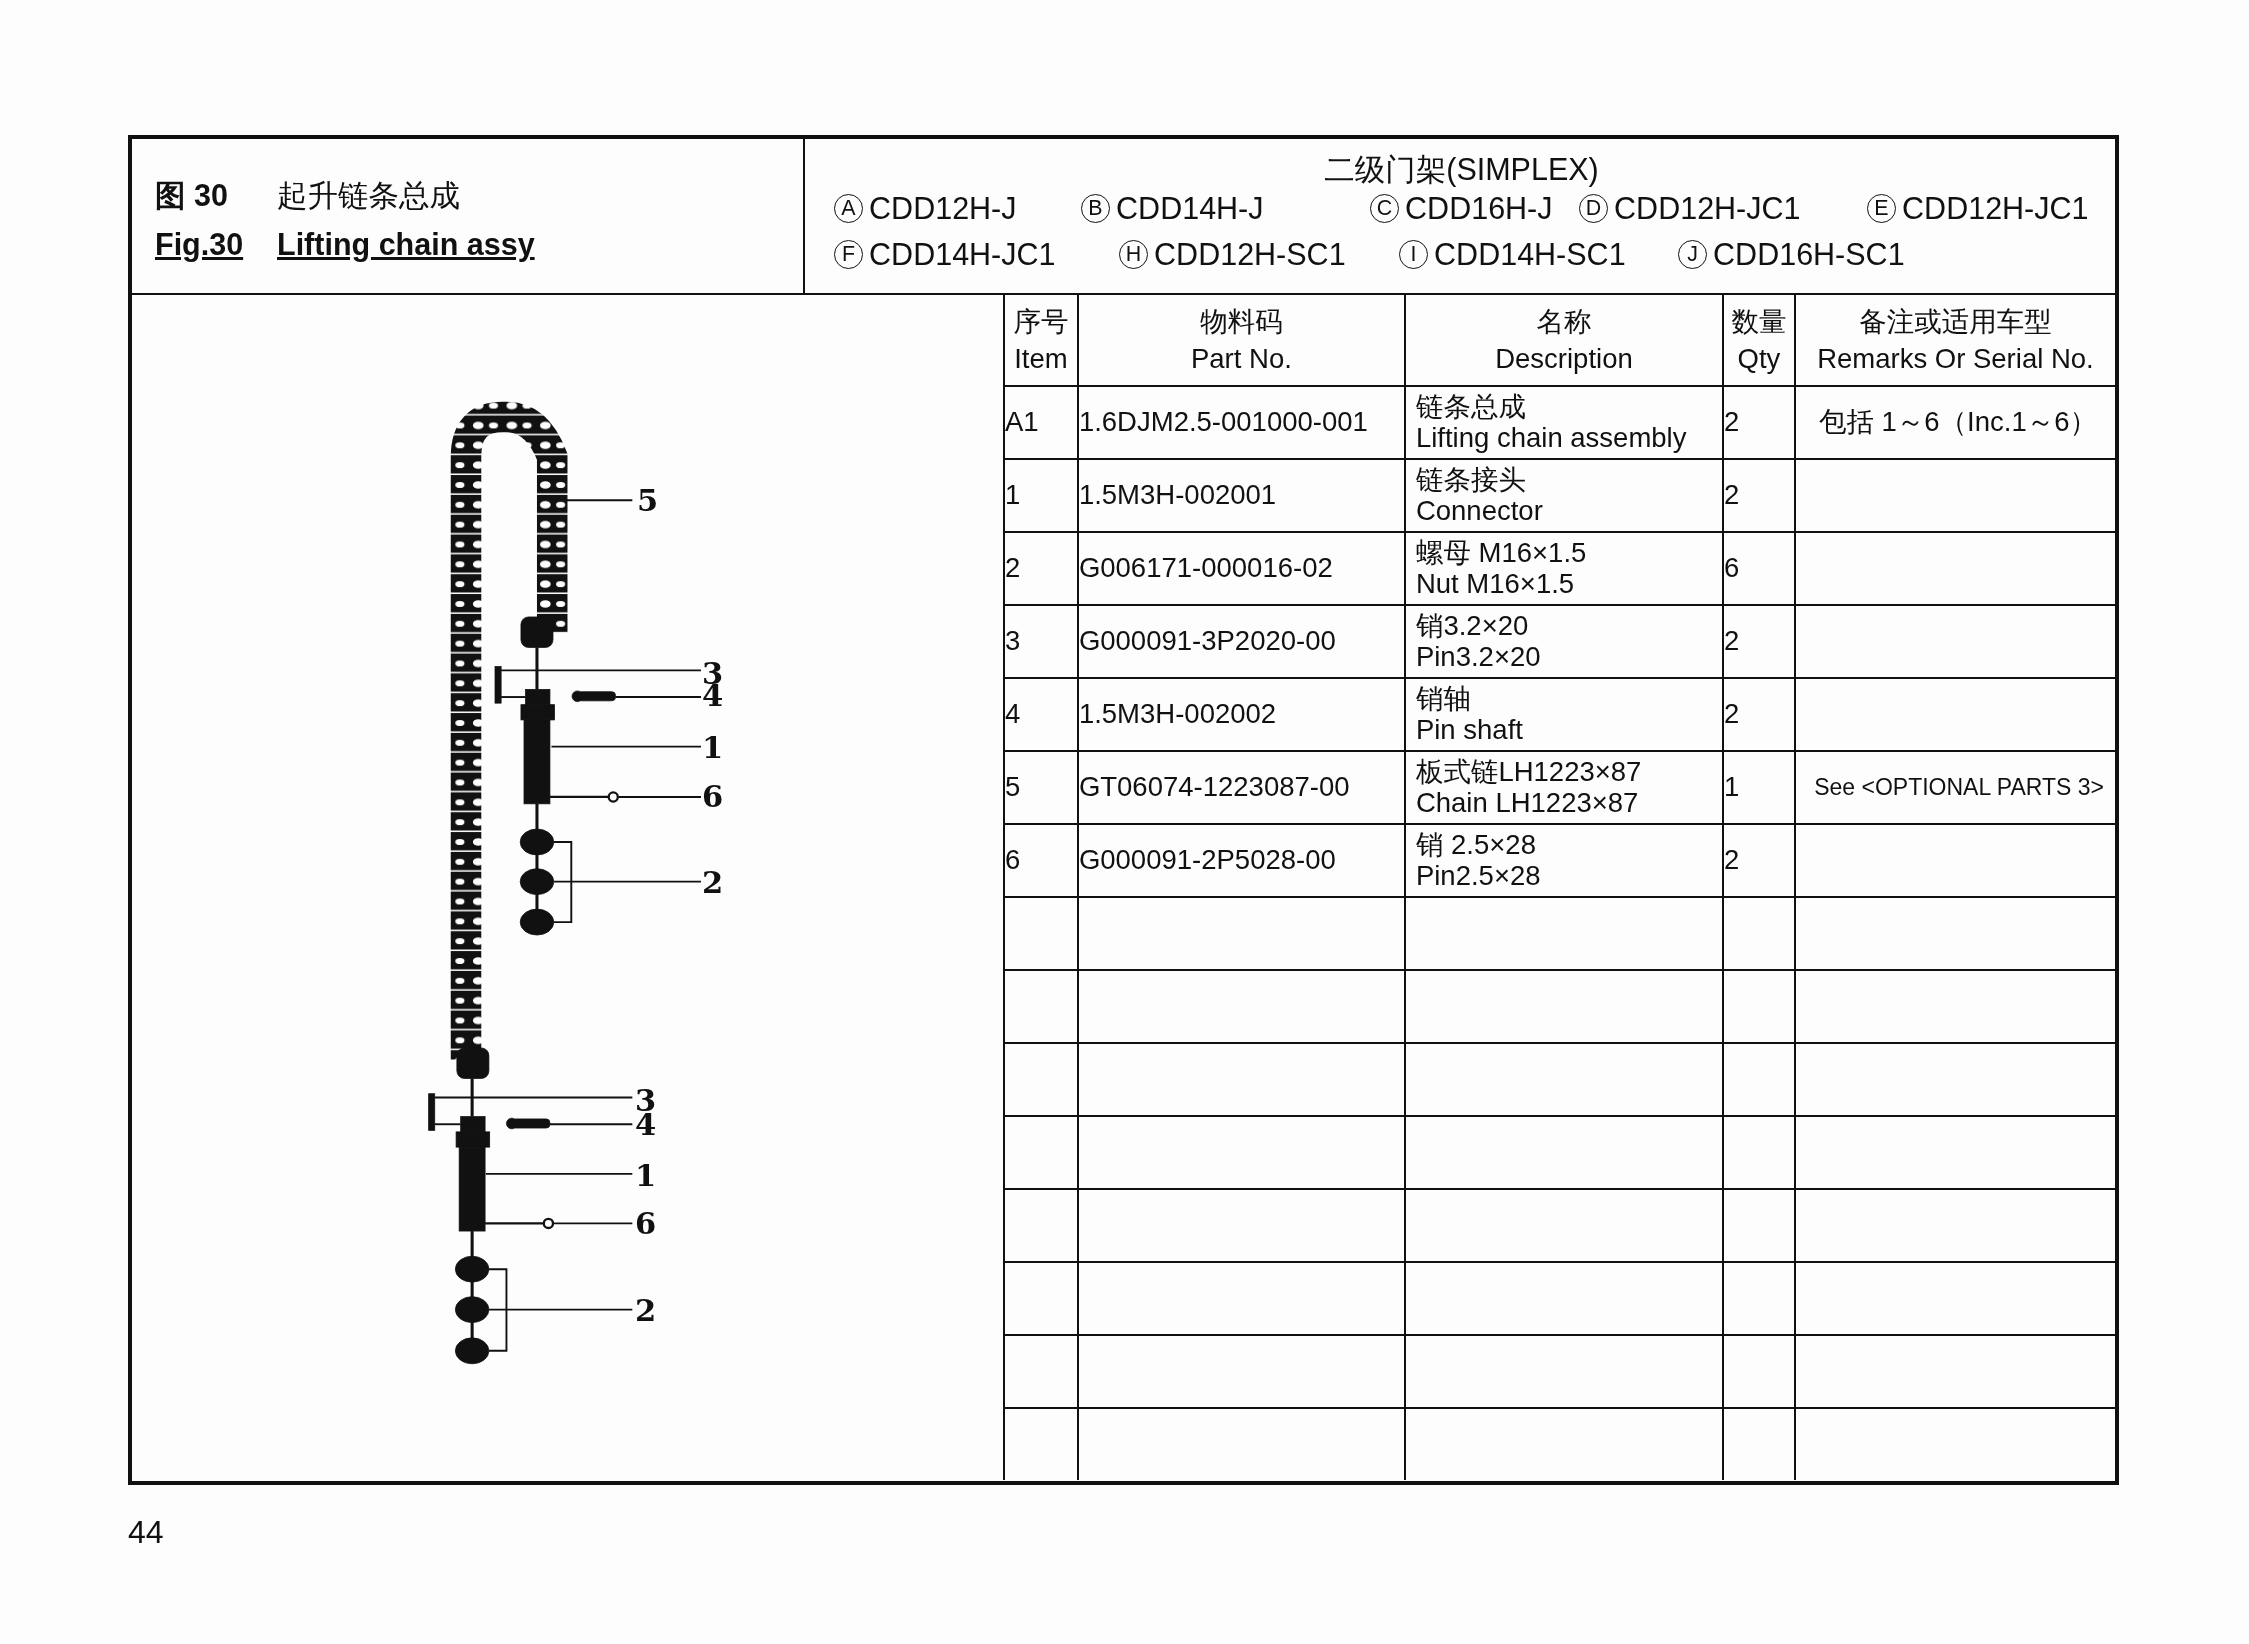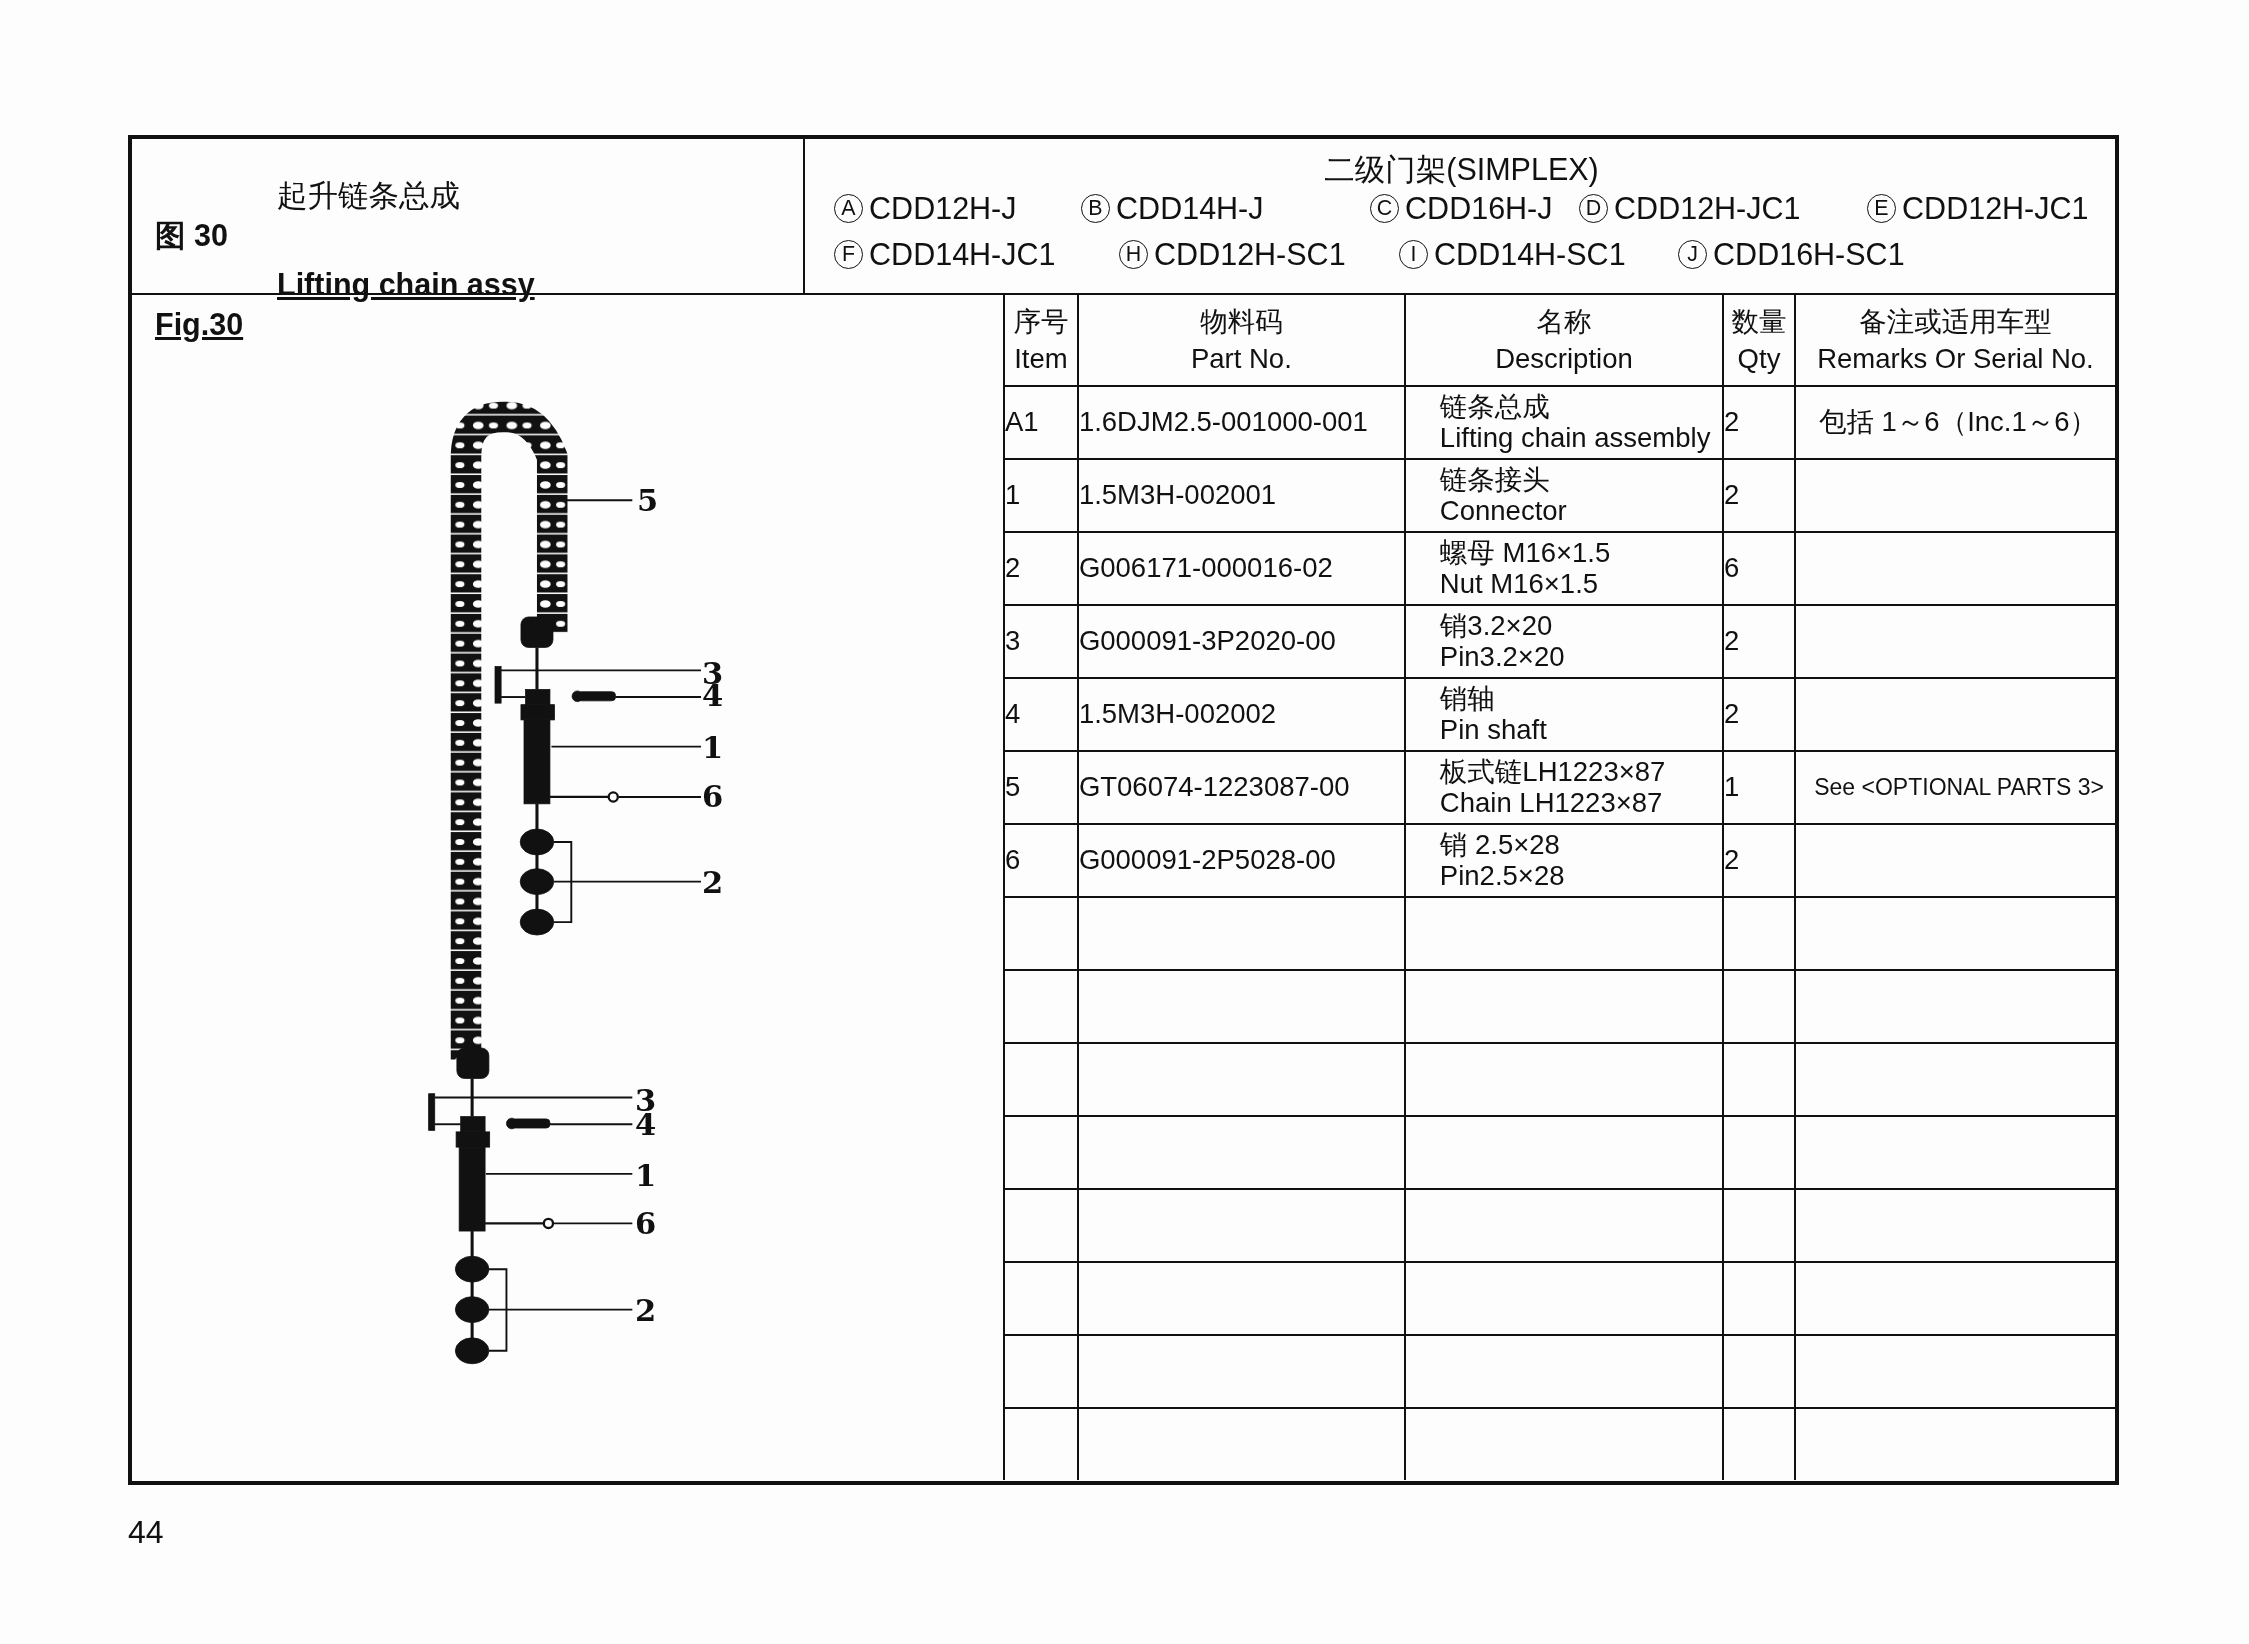--- a/index.html
+++ b/index.html
@@ -4,36 +4,36 @@
 <style>
   html, body { margin:0; padding:0; background:#fdfdfd; }
   body { width:2250px; height:1644px; position:relative; overflow:hidden;
          font-family:"Liberation Sans","DejaVu Sans",sans-serif; color:#111; }
   .frame { position:absolute; left:128px; top:135px; width:1991px; height:1350px;
            border:4.6px solid #111; box-sizing:border-box; }
   .hdr-sep { position:absolute; left:0; right:0; top:154px; height:2.3px; background:#111; }
   .title-div { position:absolute; left:671px; top:0; width:2.3px; height:156px; background:#111; }
   .title { position:absolute; left:23px; top:32px; font-size:30.5px; line-height:49px; }
   .title .row { display:flex; }
-  .title .num { width:122px;margin-top:40px; }
+  .title .num { width:122px; }
   .title .cn { font-weight:normal; }
   .title .en { font-weight:bold;text-decoration:underline; }
   .models { position:absolute; left:676px; top:0; right:0; height:154px; }
   .models .sub { position:absolute; left:0; right:0; top:10.7px; text-align:center; font-size:30.5px; }
   .mrow { position:absolute; left:0; right:0; font-size:30.5px; white-space:nowrap; }
   .m { position:absolute; display:flex; align-items:center; }
   .circ { display:inline-flex; width:29px; height:29px; border:1.5px solid #111; border-radius:50%;
           font-size:21.4px; align-items:center; justify-content:center; margin-right:6.1px; box-sizing:border-box; }
   table.parts { position:absolute; left:871px; top:154px; border-collapse:collapse; table-layout:fixed; }
   table.parts td, table.parts th { border:2.3px solid #111; padding:0; font-weight:normal; vertical-align:middle; }
   table.parts th { height:90px; font-size:27.5px; line-height:37px; text-align:center; }
   table.parts td { height:71px; font-size:27.5px; line-height:30.5px; }
   table.parts td.c { }
   table.parts td.p { }
-  table.parts td.d { padding-left:34px; }
+  table.parts td.d { padding-left:10px; }
   table.parts td.r { padding-left:23px; }
   table.parts td.r.small { font-size:23px; padding-left:18.3px; }
   table.parts tr td:last-child, table.parts tr th:last-child { border-right:none;border-radius:19px; }
   table.parts tr:last-child td { border-bottom:none; }
   .drawing { position:absolute; left:0; top:0; width:2250px; height:1644px; pointer-events:none; }
   .callout { position:absolute; font-family:"DejaVu Serif","Liberation Serif",serif; font-size:30.5px; font-weight:bold; }
   .pageno { position:absolute; left:128px; top:1514px; font-size:32px; }
 </style>
 </head>
 <body>

